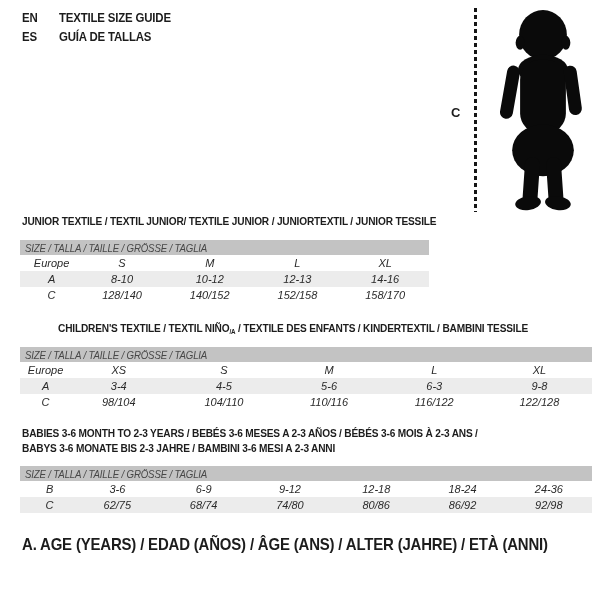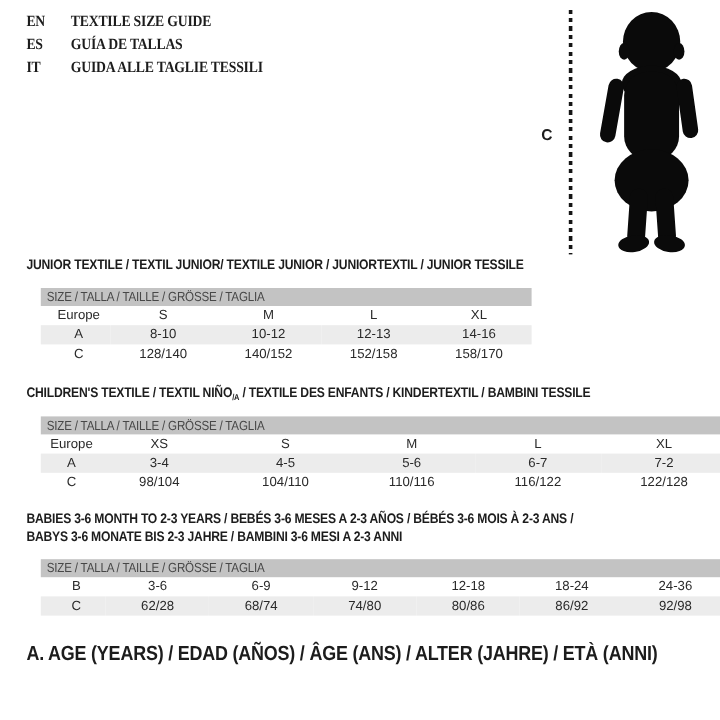--- a/index.html
+++ b/index.html
@@ -9,68 +9,64 @@
     --bar-ink:#474747;
   }
   html,body{margin:0;padding:0;}
   body{
     width:600px;height:600px;background:#ffffff;position:relative;overflow:hidden;
     font-family:"Liberation Sans","DejaVu Sans",sans-serif;color:var(--ink);
   }
   .cond{display:inline-block;transform:scaleX(0.88);transform-origin:0 50%;letter-spacing:-0.2px;white-space:nowrap;}
 
   
-  .lang-block{position:absolute;left:22px;top:8px;font-family:Liberation Serif, serif;}
+  .lang-block{position:absolute;left:22px;top:8px;}
   .lang-row{height:19px;display:flex;align-items:center;}
   .lang-code{width:37px;font-weight:bold;font-size:13px;flex:none;}
   .lang-title{font-weight:bold;font-size:13px;}
 
   
   .dash-line{
     position:absolute;left:474px;top:8px;width:3px;height:204px;
     background:repeating-linear-gradient(to bottom,#151515 0 3.5px,transparent 3.5px 7px);
   }
   .c-label{position:absolute;left:451px;top:105px;font-weight:bold;font-size:13px;}
   .baby-svg{position:absolute;left:487px;top:8px;width:110px;height:204px;}
 
   
   .sec-title{position:absolute;left:22px;font-weight:bold;font-size:11.5px;line-height:15px;}
   .sub{font-size:0.62em;vertical-align:-2px;}
-  .tablewrap{position:absolute;left:34px;}
+  .tablewrap{position:absolute;left:20px;font-style:italic;}
   .size-bar{height:15px;background:var(--bar);font-size:11px;color:var(--bar-ink);display:flex;align-items:center;padding-left:5px;box-sizing:border-box;}
   table{width:100%;border-collapse:collapse;table-layout:fixed;}
   td{height:16px;padding:0;font-size:11px;text-align:center;color:#2a2a2a;vertical-align:middle;}
   td.label{text-align:center;padding-left:5px;}
   tr.shaded{background:var(--shade);}
   .t1 td.label{width:13%;}
   .t2 td.label{width:7.2%;}
   .t3 td.label{width:8.6%;}
   #sec1-title{top:214px;text-decoration:underline;} #sec1-table{top:240px;width:409px;}
-  #sec2-title{top:321px;} #sec2-table{top:347px;width:572px;}
+  #sec2-title{top:321px;margin-left:36px;} #sec2-table{top:347px;width:572px;}
   #sec3-title{top:426px;} #sec3-table{top:466px;width:572px;}
 
   
   .footnotes{position:absolute;left:22px;top:536px;}
   .footnote{height:18.5px;font-weight:bold;font-size:17px;display:flex;align-items:center;}
 </style>
 </head>
 <body>
 
 <div class="lang-block">
   <div class="lang-row">
     <span class="lang-code cond">EN</span>
     <span class="lang-title cond">TEXTILE SIZE GUIDE</span>
   </div>
   <div class="lang-row">
     <span class="lang-code cond">ES</span>
     <span class="lang-title cond">GUÍA DE TALLAS</span>
-  </div>
-  <div class="lang-row">
-    <span class="lang-code cond">IT</span>
-    <span class="lang-title cond">GUIDA ALLE TAGLIE TESSILI</span>
   </div>
 </div>
 
 <div class="dash-line"></div>
 <div class="c-label">C</div>
 <svg class="baby-svg" viewBox="0 0 110 205" xmlns="http://www.w3.org/2000/svg">
   <g fill="#0a0a0a">
     <ellipse cx="56" cy="27" rx="24" ry="25"></ellipse>
     <ellipse cx="33" cy="35" rx="4.5" ry="7"></ellipse>
     <ellipse cx="79" cy="35" rx="4.5" ry="7"></ellipse>
@@ -135,22 +131,22 @@
           <td>S</td>
           <td>M</td>
           <td>L</td>
           <td>XL</td>
         </tr>
         <tr class="shaded">
           <td class="label">A</td>
           <td>3-4</td>
           <td>4-5</td>
           <td>5-6</td>
-          <td>6-7</td>
-          <td>7-2</td>
+          <td>6-3</td>
+          <td>9-8</td>
         </tr>
         <tr>
           <td class="label">C</td>
           <td>98/104</td>
           <td>104/110</td>
           <td>110/116</td>
           <td>116/122</td>
           <td>122/128</td>
         </tr>
       </tbody>
@@ -171,21 +167,21 @@
           <td class="label">B</td>
           <td>3-6</td>
           <td>6-9</td>
           <td>9-12</td>
           <td>12-18</td>
           <td>18-24</td>
           <td>24-36</td>
         </tr>
         <tr class="shaded">
           <td class="label">C</td>
-          <td>62/28</td>
+          <td>62/75</td>
           <td>68/74</td>
           <td>74/80</td>
           <td>80/86</td>
           <td>86/92</td>
           <td>92/98</td>
         </tr>
       </tbody>
     </table>
 </div>
 

